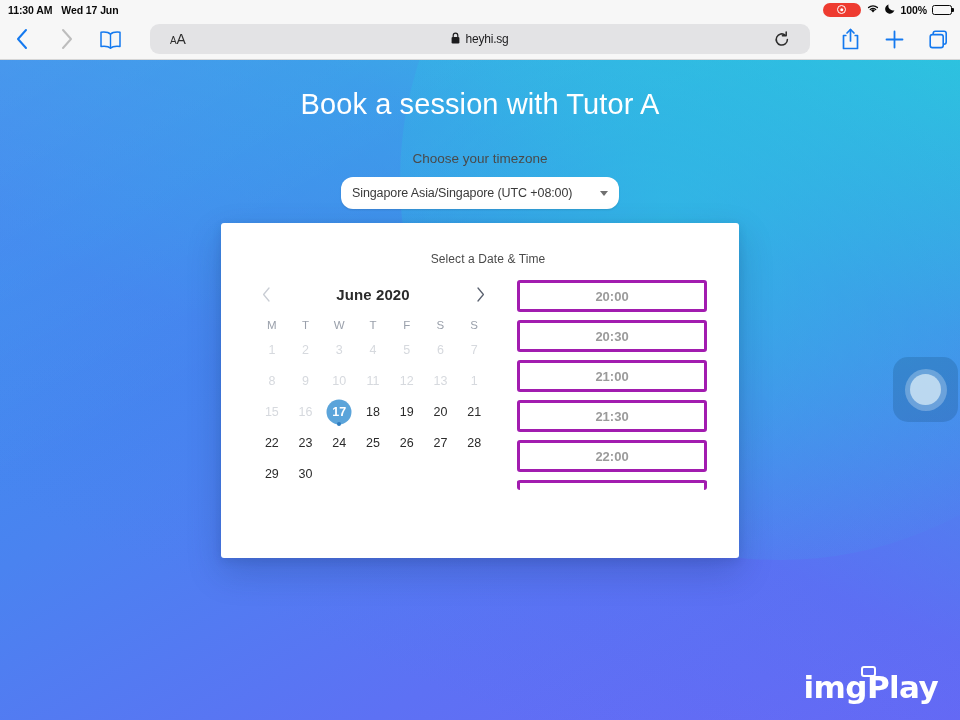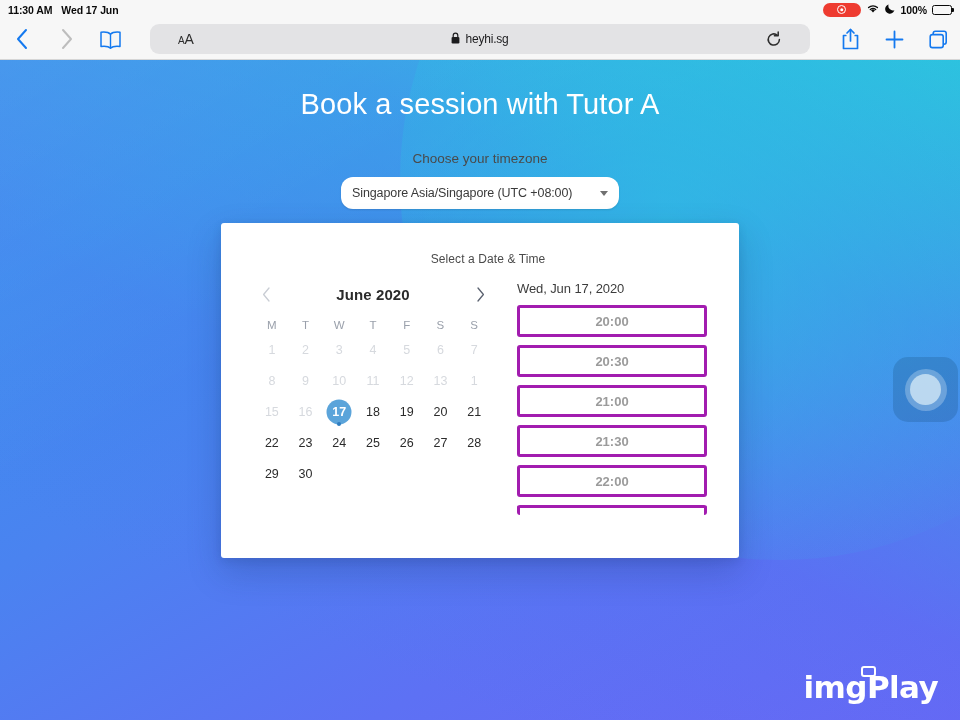--- a/index.html
+++ b/index.html
@@ -111,21 +111,21 @@
 
   .urlbar {
     flex: 1;
     height: 30px;
     margin: 0 18px;
     background: #e3e3e5;
     border-radius: 9px;
     display: flex;
     align-items: center;
     position: relative;
-    padding: 0 28px;
+    padding: 0 20px;
   }
   .aa {
     font-size: 14px;
     color: #2d2d2d;
     letter-spacing: -0.3px;
     font-weight: 400;
     line-height: 1;
   }
   .aa .small { font-size: 10px; }
   .url-center {
@@ -560,21 +560,20 @@
               <div class="day">25</div>
               <div class="day">26</div>
               <div class="day">27</div>
               <div class="day">28</div>
               <div class="day">29</div>
               <div class="day">30</div>
             </div>
         </div>
 
         <div class="slots">
-          <div class="slot-date">Wed, Jun 17, 2020</div>
           <div id="slot-list">
               <div class="slot">20:00</div>
               <div class="slot">20:30</div>
               <div class="slot">21:00</div>
               <div class="slot">21:30</div>
               <div class="slot">22:00</div>
             </div>
           <div class="slot cut"></div>
         </div>
 

